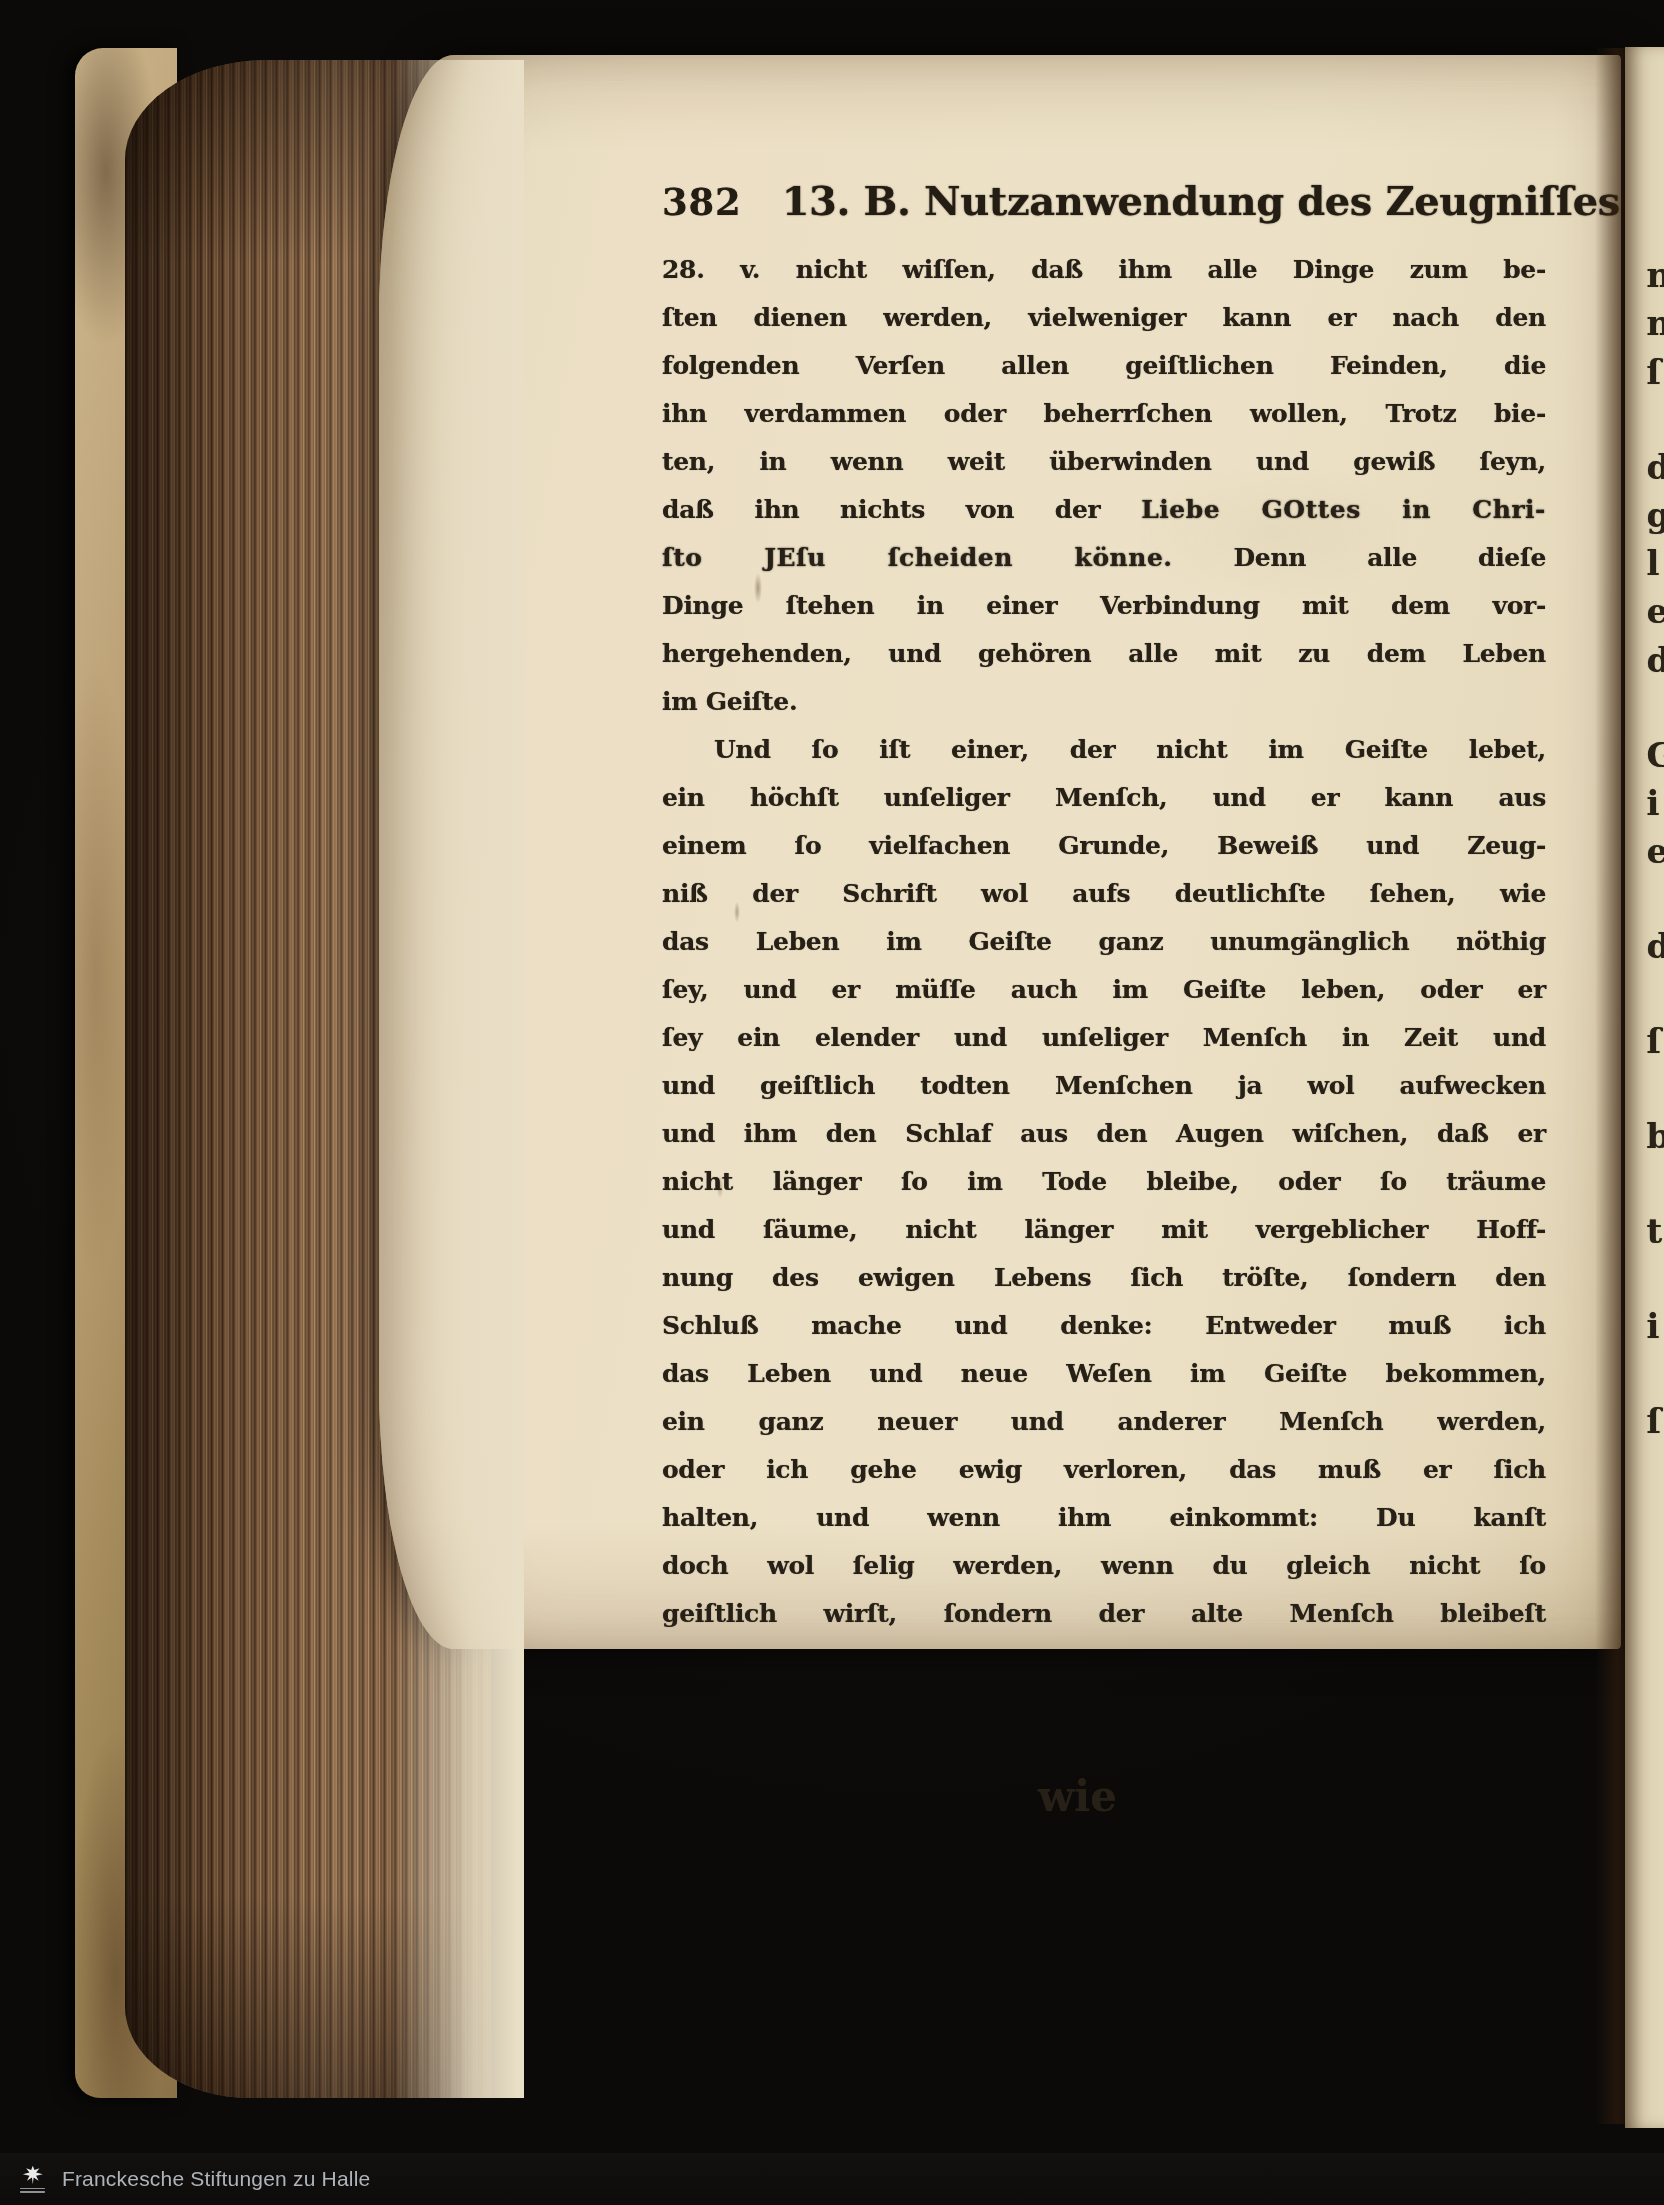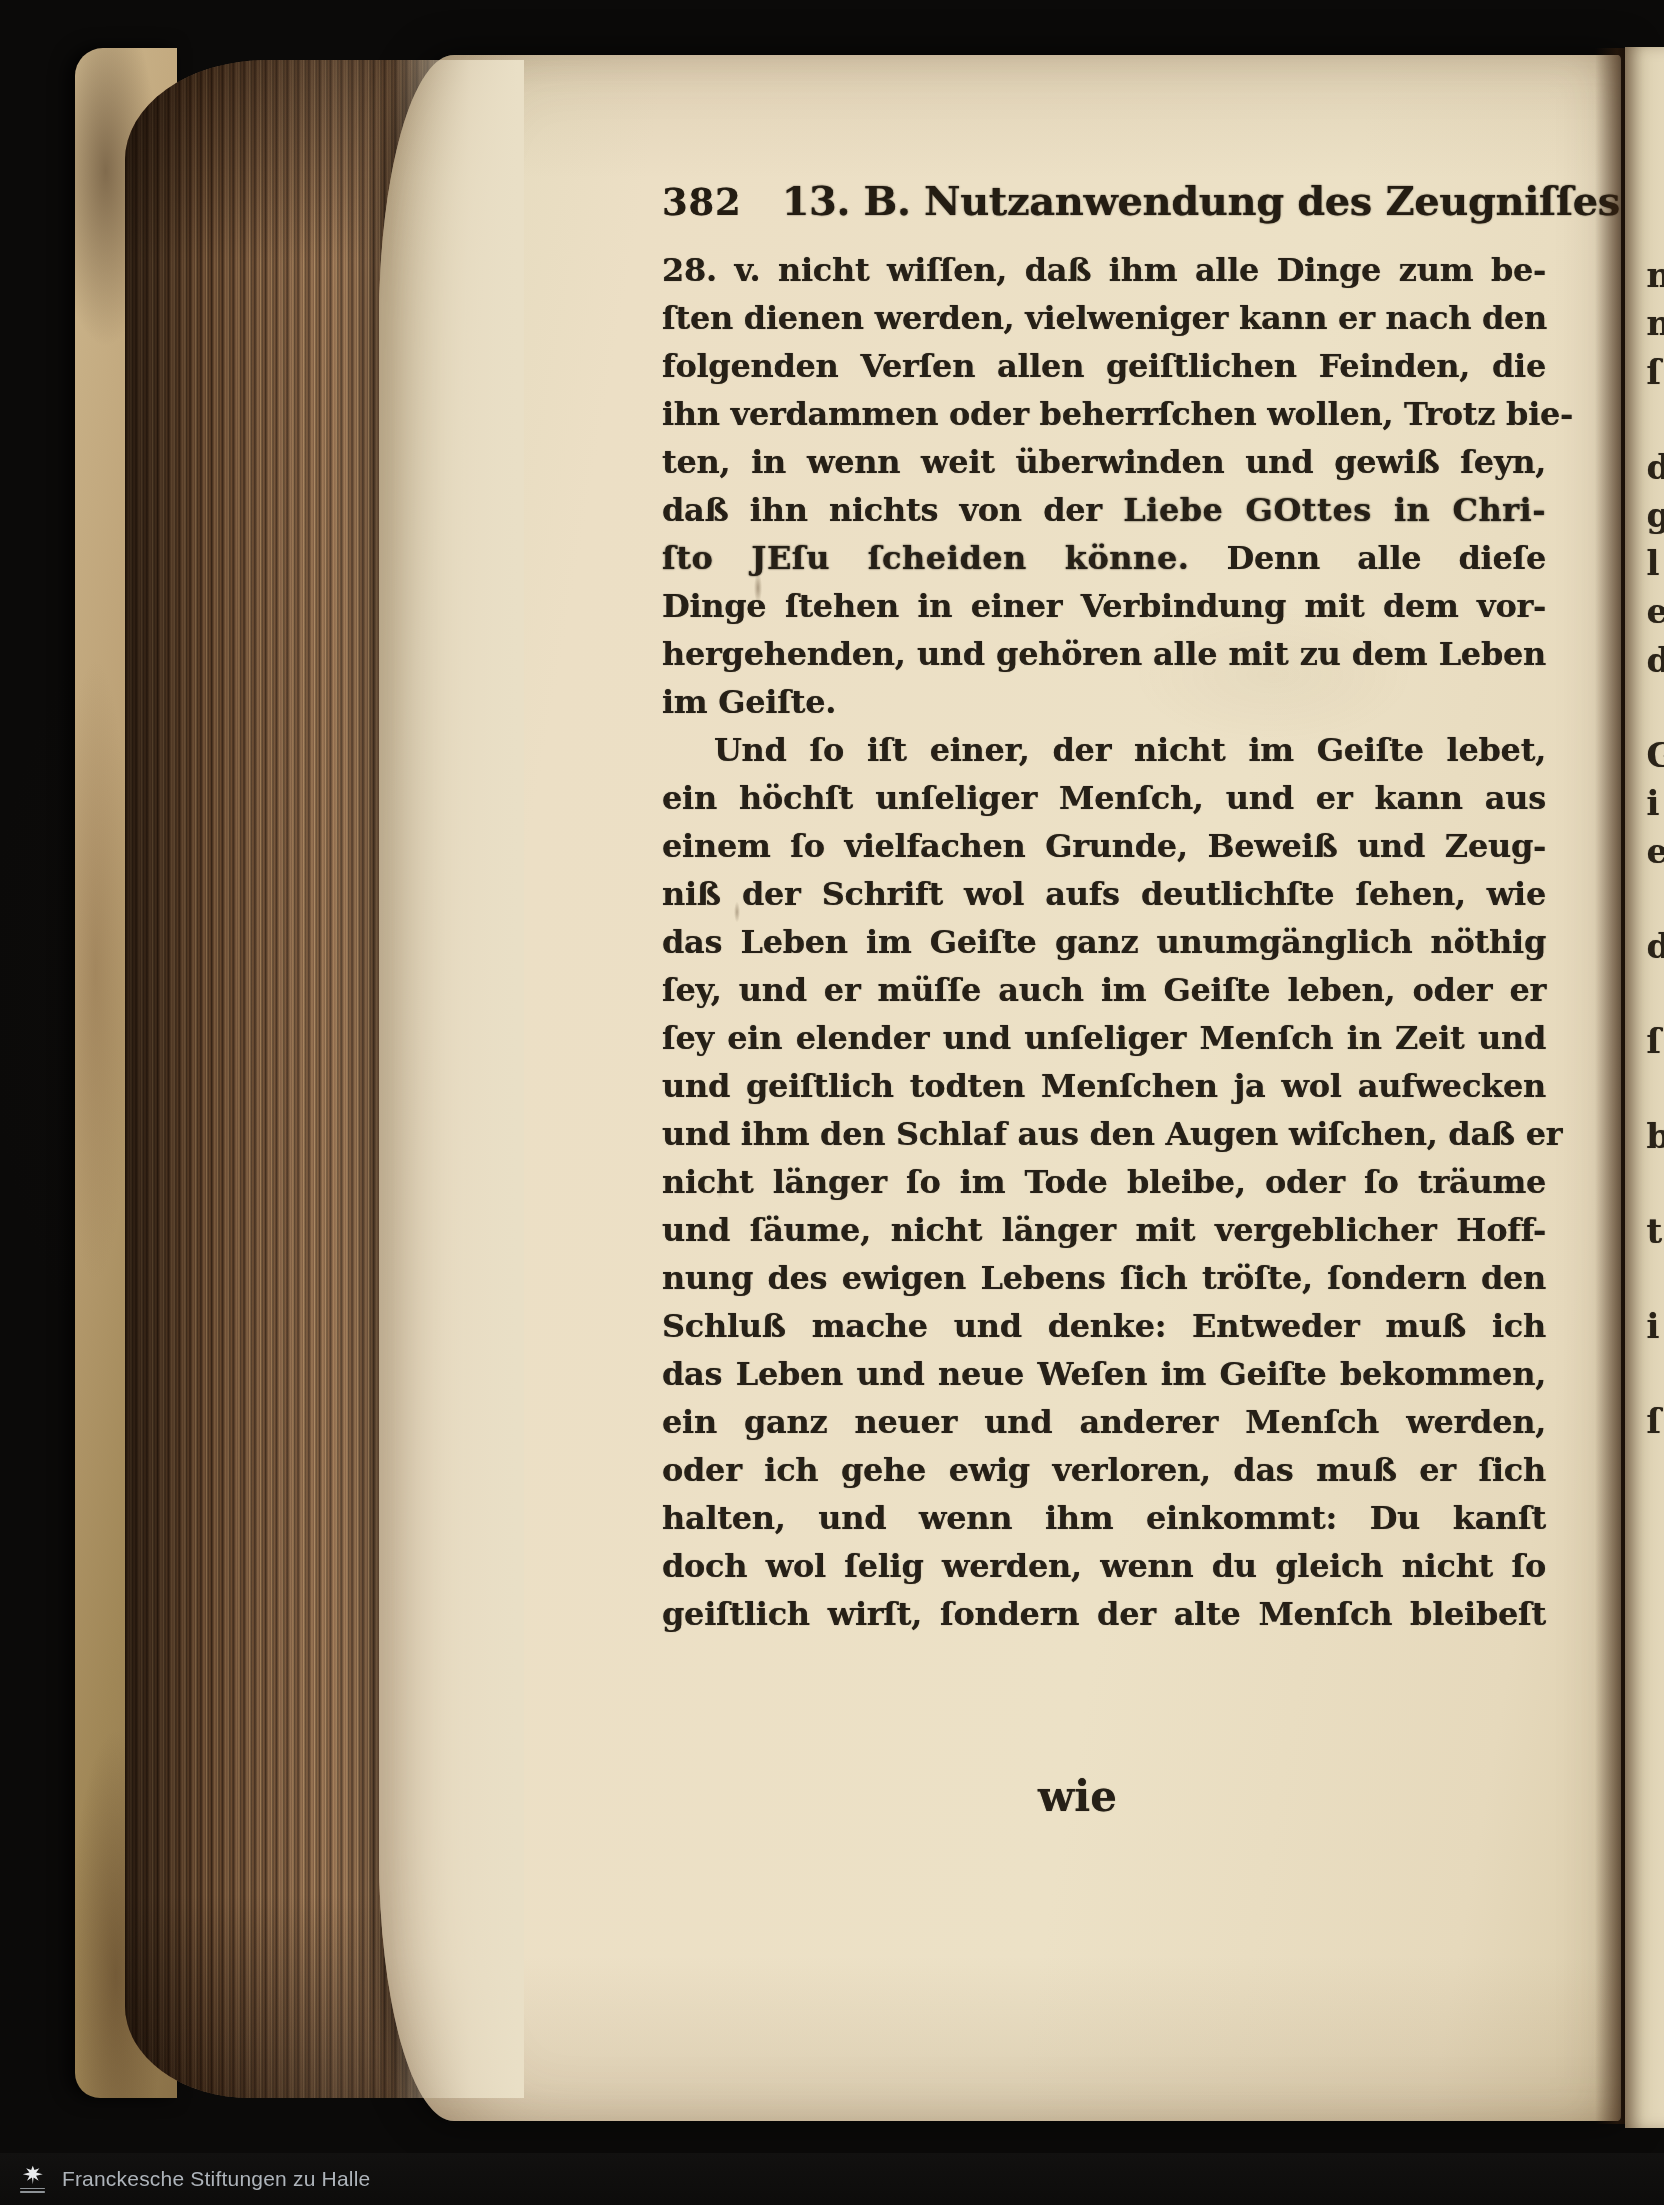--- a/index.html
+++ b/index.html
@@ -48,21 +48,21 @@
       linear-gradient(180deg, rgba(25,12,4,.5) 0%, rgba(0,0,0,0) 10%, rgba(0,0,0,0) 90%, rgba(25,12,4,.55) 100%);
   }
   
   .edges-fade {
     position: absolute; left: 391px; top: 60px; width: 133px; height: 2038px;
     background: linear-gradient(90deg, rgba(232,221,196,0) 0%, rgba(232,221,196,.85) 60%, #e9dfc6 95%);
   }
 
   
   .page {
-    position: absolute; left: 379px; top: 55px; width: 1242px; height: 2066px;
+    position: absolute; left: 379px; top: 55px; width: 1242px; height: 1594px;
     border-radius: 75px 3.3px 3.3px 75px / 266px 5px 5px 266px;
     background:
       linear-gradient(180deg, rgba(120,90,50,.10) 0%, rgba(0,0,0,0) 6%, rgba(0,0,0,0) 92%, rgba(110,80,45,.14) 100%),
       linear-gradient(100deg, #d9cbab 0%, #e7dcc0 9%, #ecdfc5 18%, #ece1c6 62%, #e6d9bc 88%, #dccead 98%);
     box-shadow:
       inset 58px 0 92px -37px rgba(92,62,32,.45),
       inset -28px 0 58px -27px rgba(70,45,20,.38),
       0 0 38px rgba(0,0,0,.65);
   }
 
@@ -81,21 +81,21 @@
     font-size: 40px; font-weight: 700; letter-spacing: -0.4px;
     text-shadow: 0 0 1.5px rgba(36,29,19,.85);
     text-align: justify; text-align-last: justify;
     white-space: nowrap;
   }
 
   
   .body-text {
     position: absolute; left: 283px; top: 191px; width: 884px;
     color: #262017;
-    font-size: 32px; font-weight: 700; letter-spacing: -0.3px;
+    font-size: 25px; font-weight: 700; letter-spacing: -0.3px;
     text-shadow: 0 0 0.9px rgba(38,32,23,.65);
   }
   .body-text .line {
     height: 48px; line-height: 48px;
     text-align: justify; text-align-last: justify;
     white-space: nowrap; overflow: visible;
   }
   .body-text .line.no-justify { text-align: left; text-align-last: left; }
   .body-text .line.indent { padding-left: 52px; }
   .seg-bold {

